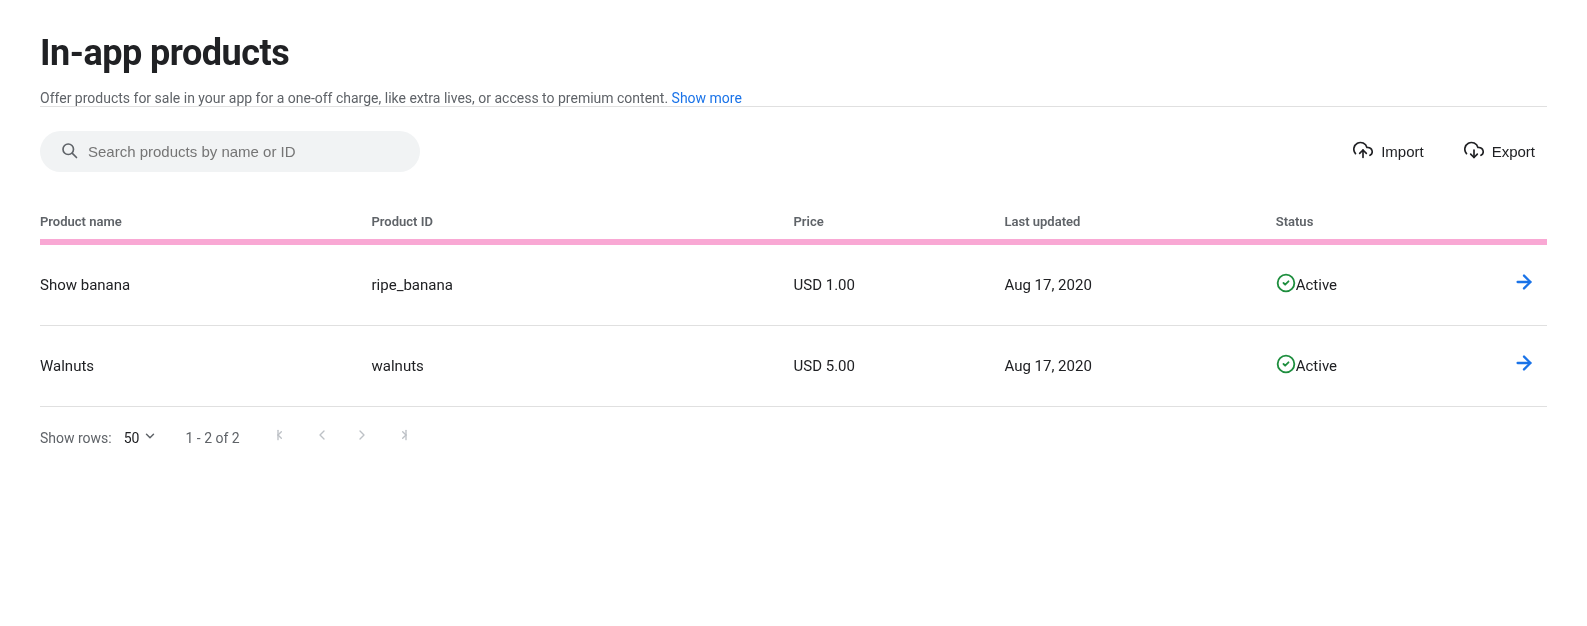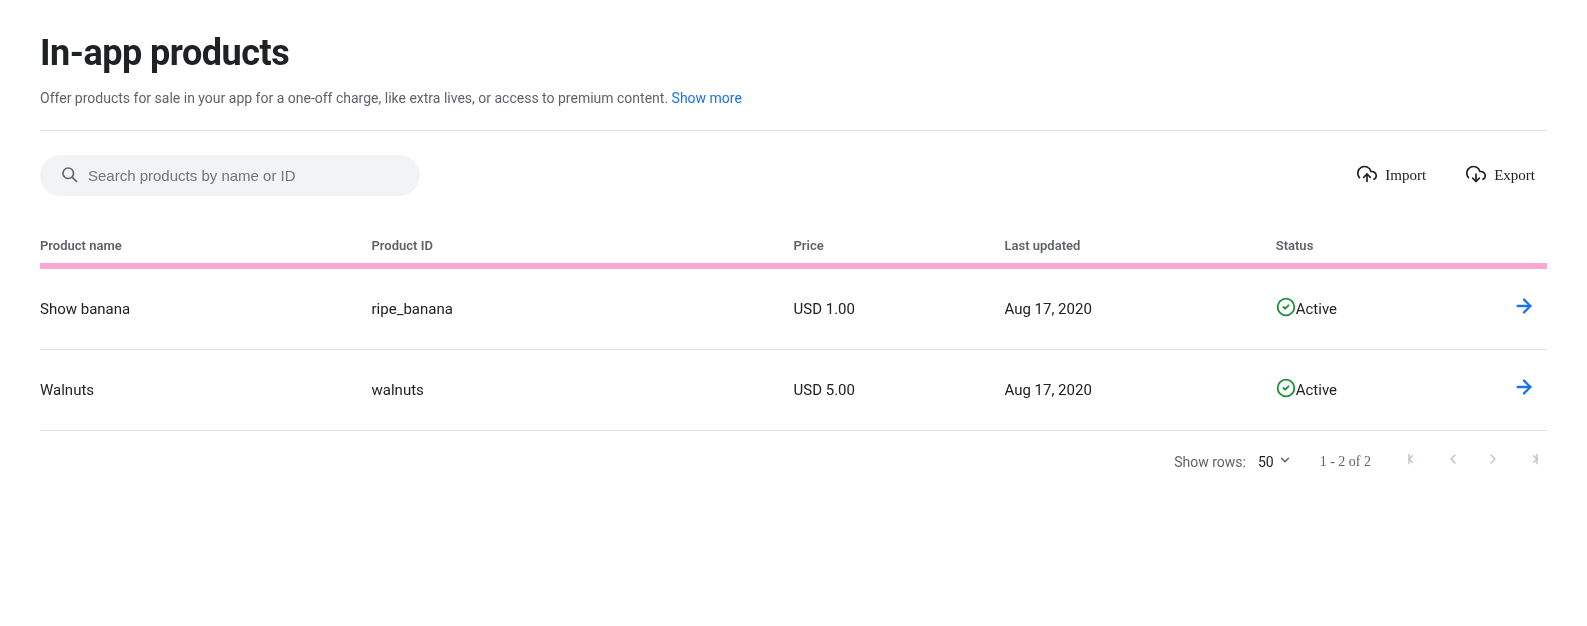--- a/index.html
+++ b/index.html
@@ -16,21 +16,20 @@
     .page-title {
       font-size: 36px;
       font-weight: 700;
       color: #202124;
       margin-bottom: 16px;
       letter-spacing: -0.5px;
     }
     .page-description {
       font-size: 14px;
       color: #5f6368;
-      margin-bottom: 24px;
     }
     .page-description a {
       color: #1a73e8;
       text-decoration: none;
       cursor: pointer;
     }
     .divider {
       border: none;
       border-top: 1px solid #e0e0e0;
       margin-bottom: 24px;
@@ -68,21 +67,20 @@
       display: flex;
       align-items: center;
       gap: 8px;
       background: none;
       border: none;
       cursor: pointer;
       font-size: 15px;
       color: #202124;
       padding: 8px 12px;
       border-radius: 4px;
-      font-family: Liberation Serif, serif;
     }
     .create-btn {
       background: #1a73e8;
       color: #fff;
       border: none;
       border-radius: 4px;
       padding: 12px 24px;
       font-size: 15px;
       font-weight: 500;
       cursor: pointer;
@@ -125,39 +123,38 @@
       background: none;
       border: none;
       cursor: pointer;
       color: #1a73e8;
       font-size: 22px;
       padding: 4px;
     }
     .pagination-row {
       display: flex;
       align-items: center;
-      justify-content: flex-end;
+      justify-content: flex-start;
       padding: 16px 0 0 0;
       gap: 12px;
       color: #5f6368;
       font-size: 14px;
     }
     .pagination-label { color: #5f6368; }
     .rows-select {
       display: flex;
       align-items: center;
       gap: 4px;
       font-size: 14px;
       color: #202124;
       cursor: pointer;
     }
     .page-info {
       margin: 0 16px;
       color: #5f6368;
-      font-family: Liberation Serif, serif;
     }
     .page-nav-btn {
       background: none;
       border: none;
       cursor: pointer;
       color: #bdc1c6;
       font-size: 18px;
       padding: 4px 6px;
       border-radius: 2px;
     }

